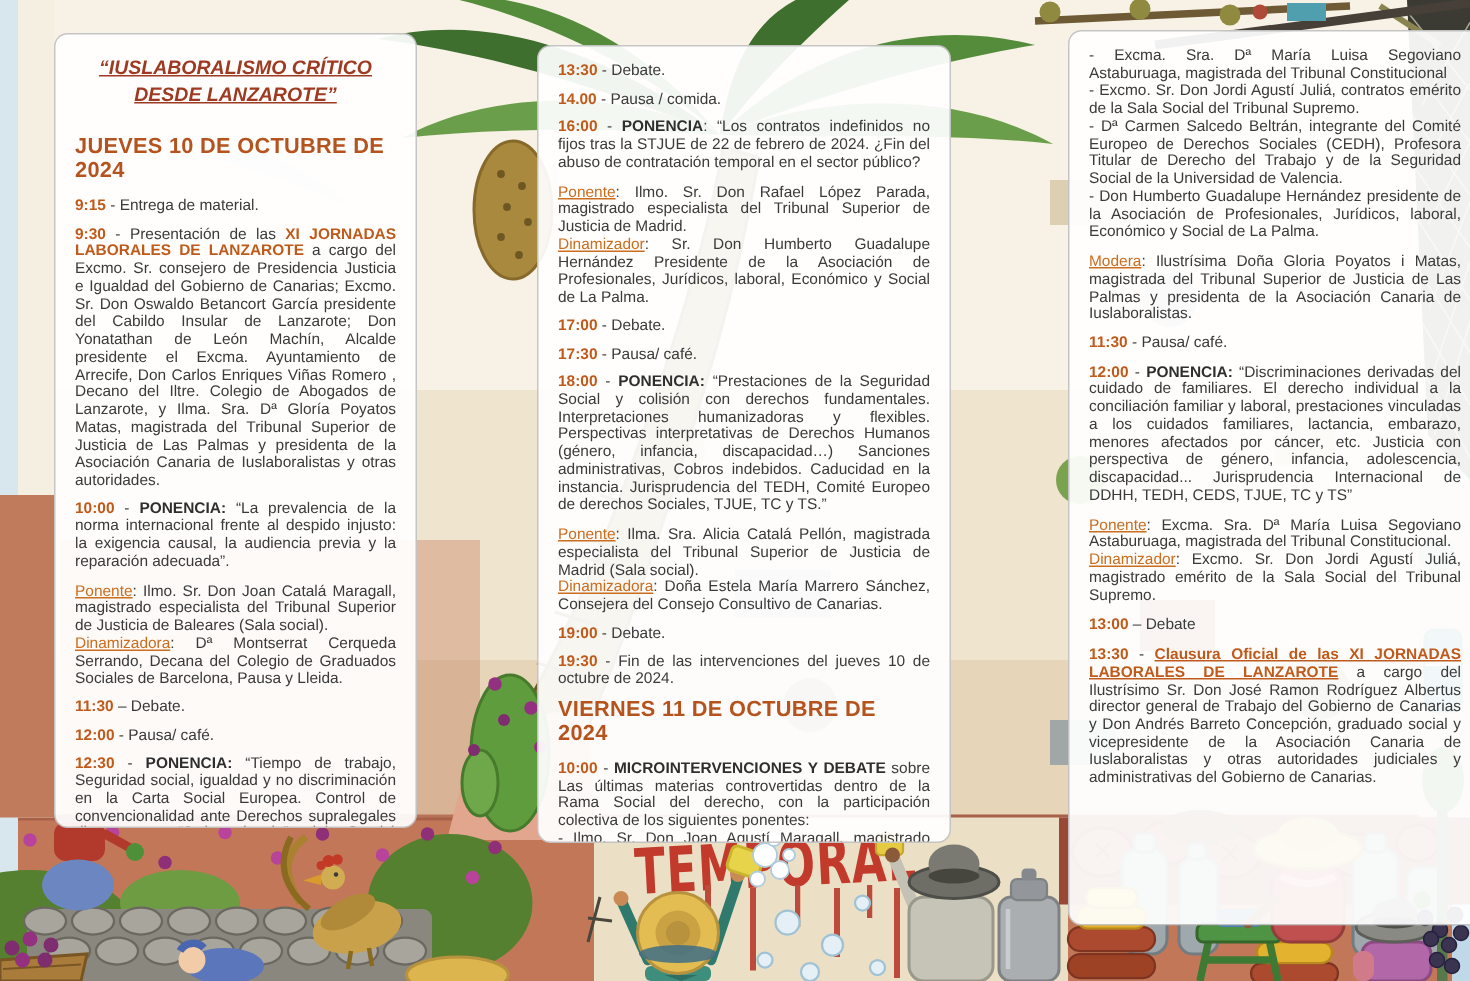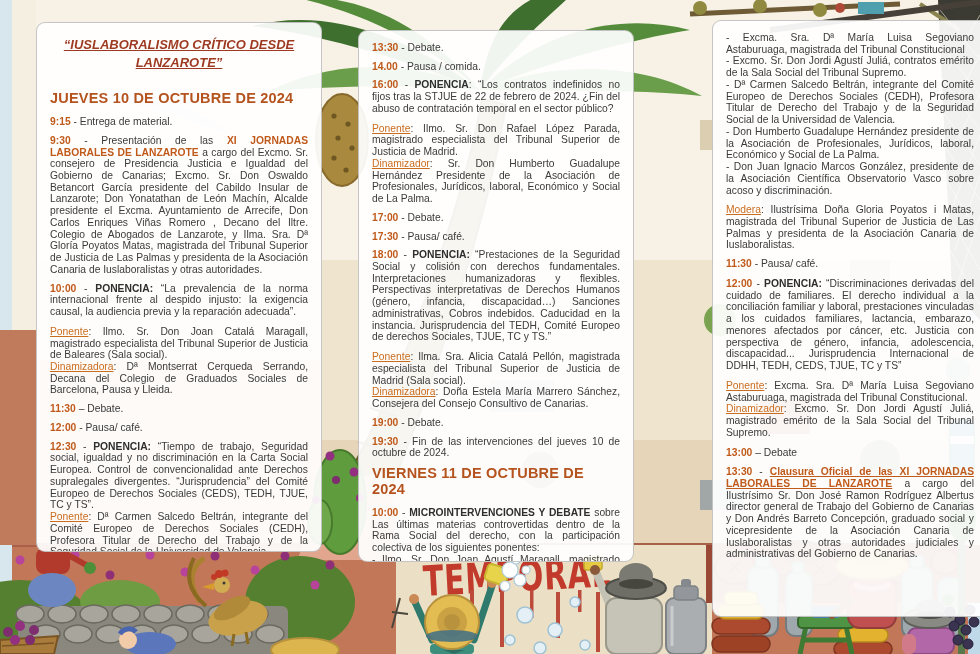--- a/index.html
+++ b/index.html
@@ -2,21 +2,21 @@
 <html><head>
 <meta charset="utf-8">
 <style>
   html,body{margin:0;padding:0;background:#777;}
   .stage{position:relative;width:980px;height:654px;overflow:hidden;margin:0 auto;
          font-family:"Liberation Sans",sans-serif;background:#EFE6D2;}
   svg.bg{position:absolute;left:0;top:0;width:980px;height:654px;display:block;}
   .panel{position:absolute;z-index:2;background:rgba(255,255,255,0.93);
          border:1px solid rgba(150,150,150,0.55);border-radius:9px;
          padding:11px 13px;box-sizing:border-box;overflow:hidden;}
-  .panel-1{left:36px;top:22px;width:286px;height:530px;}
+  .panel-1{left:36px;top:22px;width:242px;height:530px;}
   .panel-2{left:358px;top:30px;width:276px;height:532px;}
   .panel-3{left:712px;top:20px;width:276px;height:597px;}
   .panel-title{font-size:13px;font-weight:bold;font-style:italic;color:#9E3A22;
                text-decoration:underline;text-align:center;margin:2px 4px 20px;line-height:1.35;}
   .day-header{font-size:14.5px;font-weight:bold;color:#B5531E;margin:3px 0 9px;line-height:1.1;letter-spacing:.2px;}
   .para{font-size:10.3px;line-height:1.14;color:#3A3A3A;text-align:justify;margin:0 0 7px;}
   .para.tight{margin-bottom:0;}
   .para.sp{margin-top:8px;}
   .seg-time{color:#C05A1B;font-weight:bold;}
   .seg-bold{color:#2E2E2E;font-weight:bold;}
@@ -371,21 +371,20 @@
       <p class="para"><span class="seg-time">19:30</span><span> - Fin de las intervenciones del jueves 10 de octubre de 2024.</span></p>
       <h2 class="day-header">VIERNES 11 DE OCTUBRE DE 2024</h2>
       <p class="para tight"><span class="seg-time">10:00</span><span> - </span><span class="seg-bold">MICROINTERVENCIONES Y DEBATE</span><span> sobre Las últimas materias controvertidas dentro de la Rama Social del derecho, con la participación colectiva de los siguientes ponentes:</span></p>
       <p class="para tight"><span>- Ilmo. Sr. Don Joan Agustí Maragall, magistrado especialista del Tribunal Superior de Justicia de Baleares (Sala social).</span></p>
     </section>
   <section class="panel panel-3">
       <p class="para tight"><span>- Excma. Sra. Dª María Luisa Segoviano Astaburuaga, magistrada del Tribunal Constitucional</span></p>
       <p class="para tight"><span>- Excmo. Sr. Don Jordi Agustí Juliá, contratos emérito de la Sala Social del Tribunal Supremo.</span></p>
       <p class="para tight"><span>- Dª Carmen Salcedo Beltrán, integrante del Comité Europeo de Derechos Sociales (CEDH), Profesora Titular de Derecho del Trabajo y de la Seguridad Social de la Universidad de Valencia.</span></p>
       <p class="para tight"><span>- Don Humberto Guadalupe Hernández presidente de la Asociación de Profesionales, Jurídicos, laboral, Económico y Social de La Palma.</span></p>
-      <p class="para tight"><span>- Don Juan Ignacio Marcos González, presidente de la Asociación Científica Observatorio Vasco sobre acoso y discriminación.</span></p>
       <p class="para sp"><span class="seg-label">Modera</span><span>: Ilustrísima Doña Gloria Poyatos i Matas, magistrada del Tribunal Superior de Justicia de Las Palmas y presidenta de la Asociación Canaria de Iuslaboralistas.</span></p>
       <p class="para"><span class="seg-time">11:30</span><span> - Pausa/ café.</span></p>
       <p class="para tight sp"><span class="seg-time">12:00</span><span> - </span><span class="seg-bold">PONENCIA:</span><span> “Discriminaciones derivadas del cuidado de familiares. El derecho individual a la conciliación familiar y laboral, prestaciones vinculadas a los cuidados familiares, lactancia, embarazo, menores afectados por cáncer, etc. Justicia con perspectiva de género, infancia, adolescencia, discapacidad... Jurisprudencia Internacional de DDHH, TEDH, CEDS, TJUE, TC y TS”</span></p>
       <p class="para tight sp"><span class="seg-label">Ponente</span><span>: Excma. Sra. Dª María Luisa Segoviano Astaburuaga, magistrada del Tribunal Constitucional.</span></p>
       <p class="para"><span class="seg-label">Dinamizador</span><span>: Excmo. Sr. Don Jordi Agustí Juliá, magistrado emérito de la Sala Social del Tribunal Supremo.</span></p>
       <p class="para sp"><span class="seg-time">13:00</span><span> – Debate</span></p>
       <p class="para sp"><span class="seg-time">13:30</span><span> - </span><span class="seg-obu">Clausura Oficial de las XI JORNADAS LABORALES DE LANZAROTE</span><span> a cargo del Ilustrísimo Sr. Don José Ramon Rodríguez Albertus director general de Trabajo del Gobierno de Canarias y Don Andrés Barreto Concepción, graduado social y vicepresidente de la Asociación Canaria de Iuslaboralistas y otras autoridades judiciales y administrativas del Gobierno de Canarias.</span></p>
     </section>
 
 </div>

